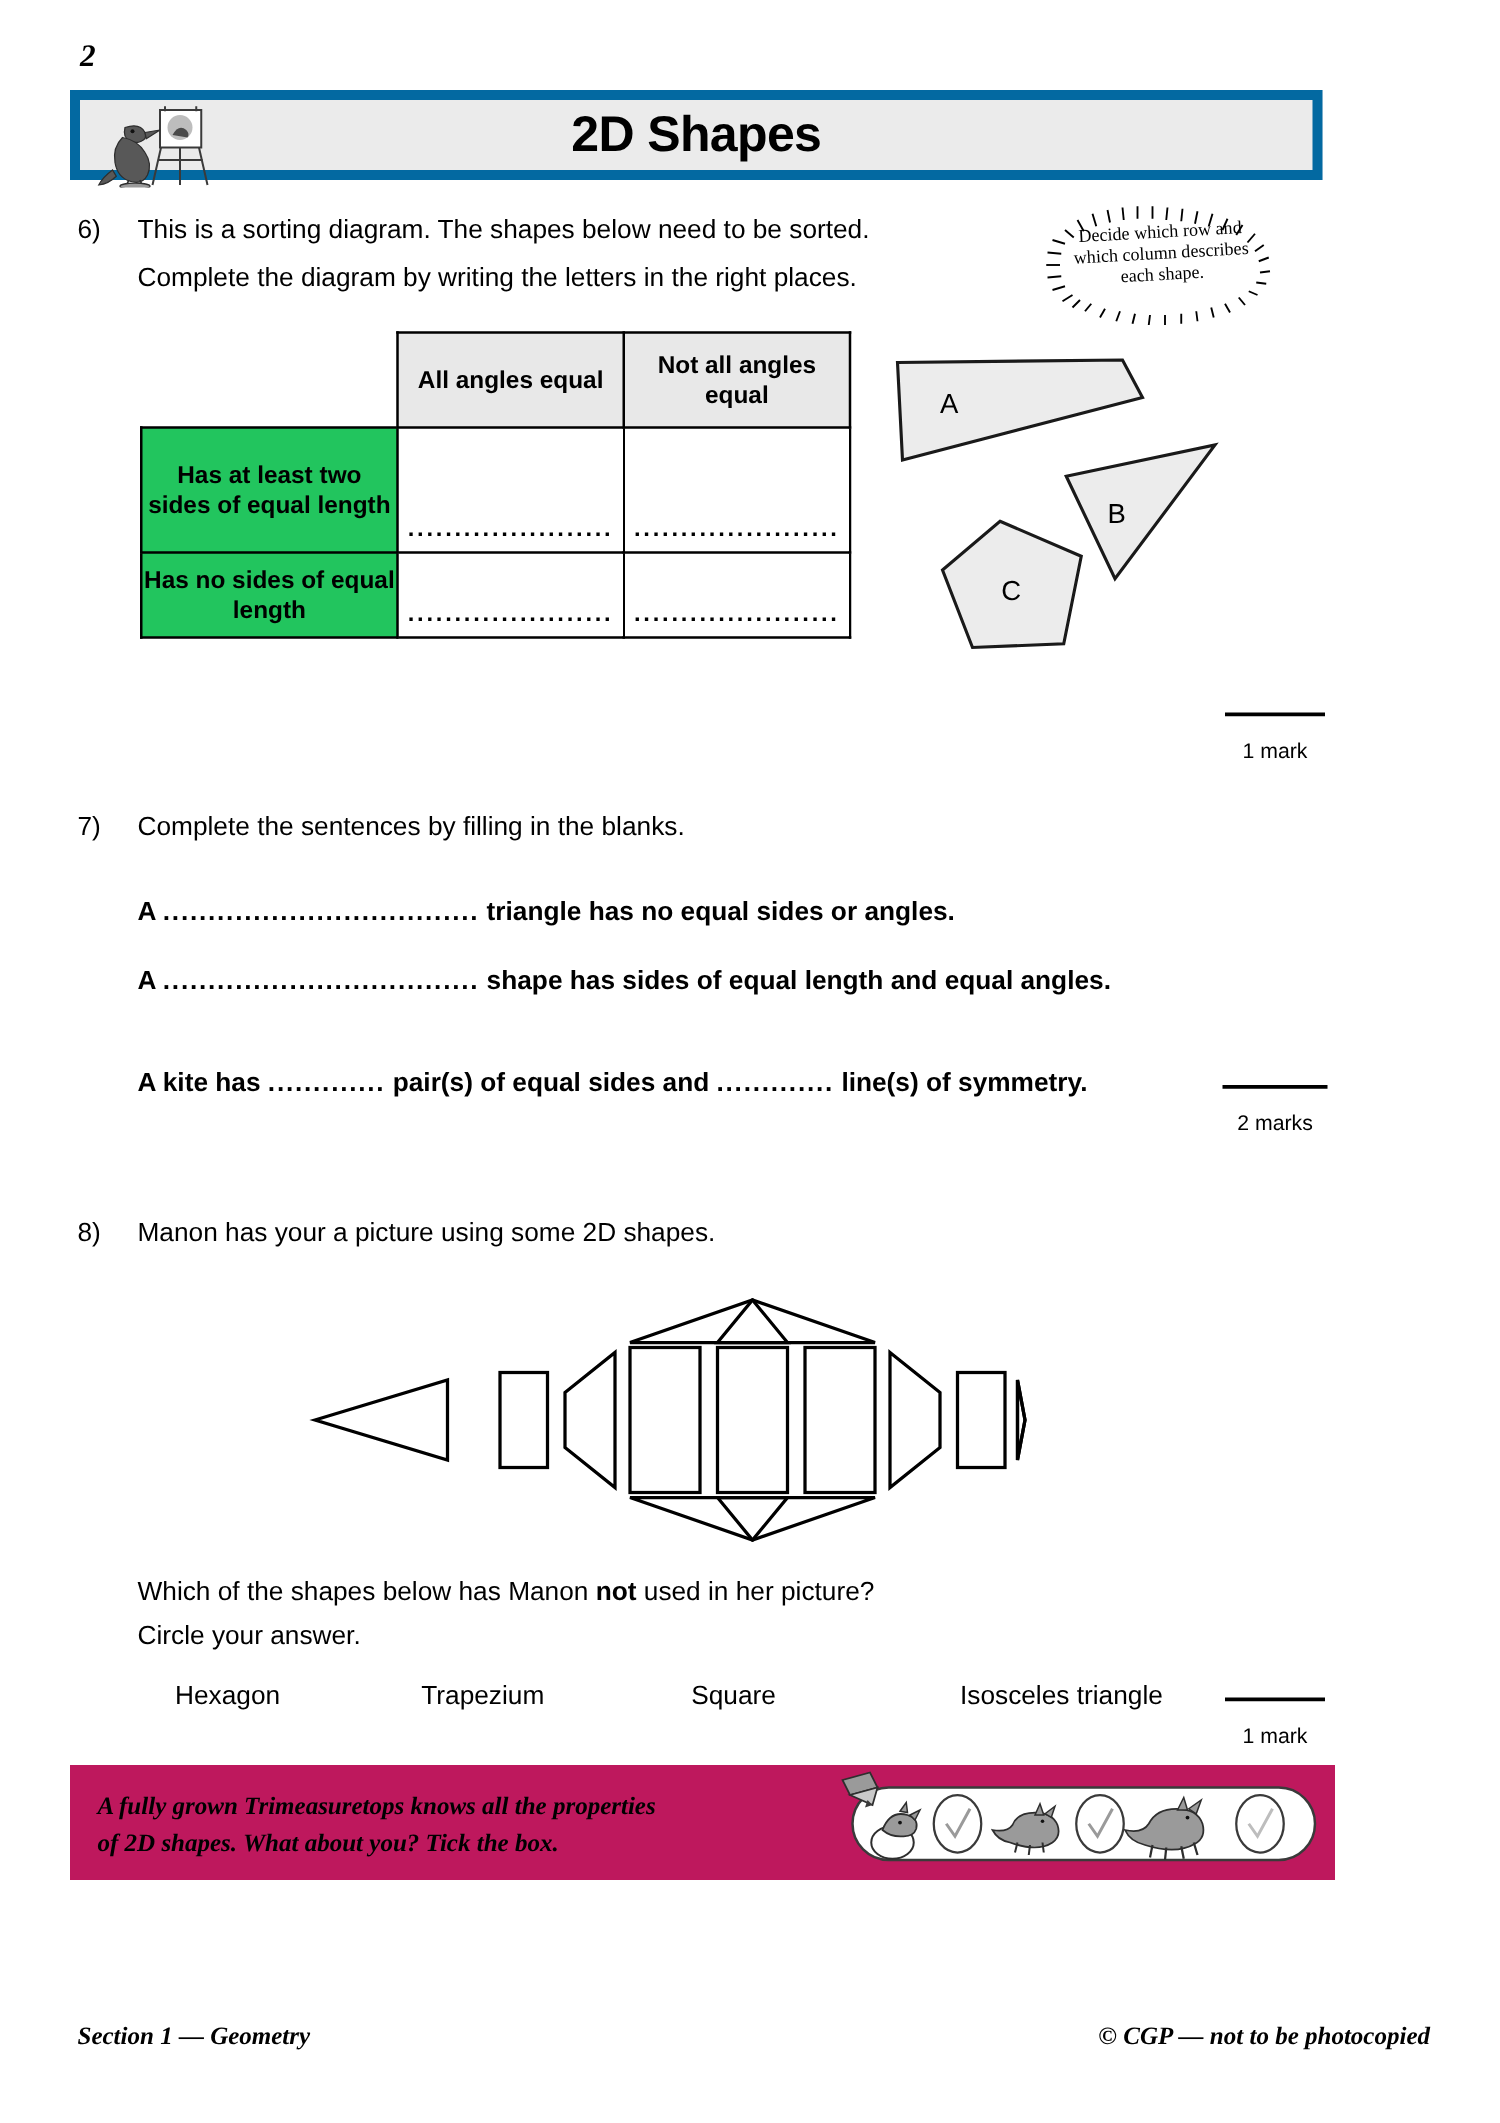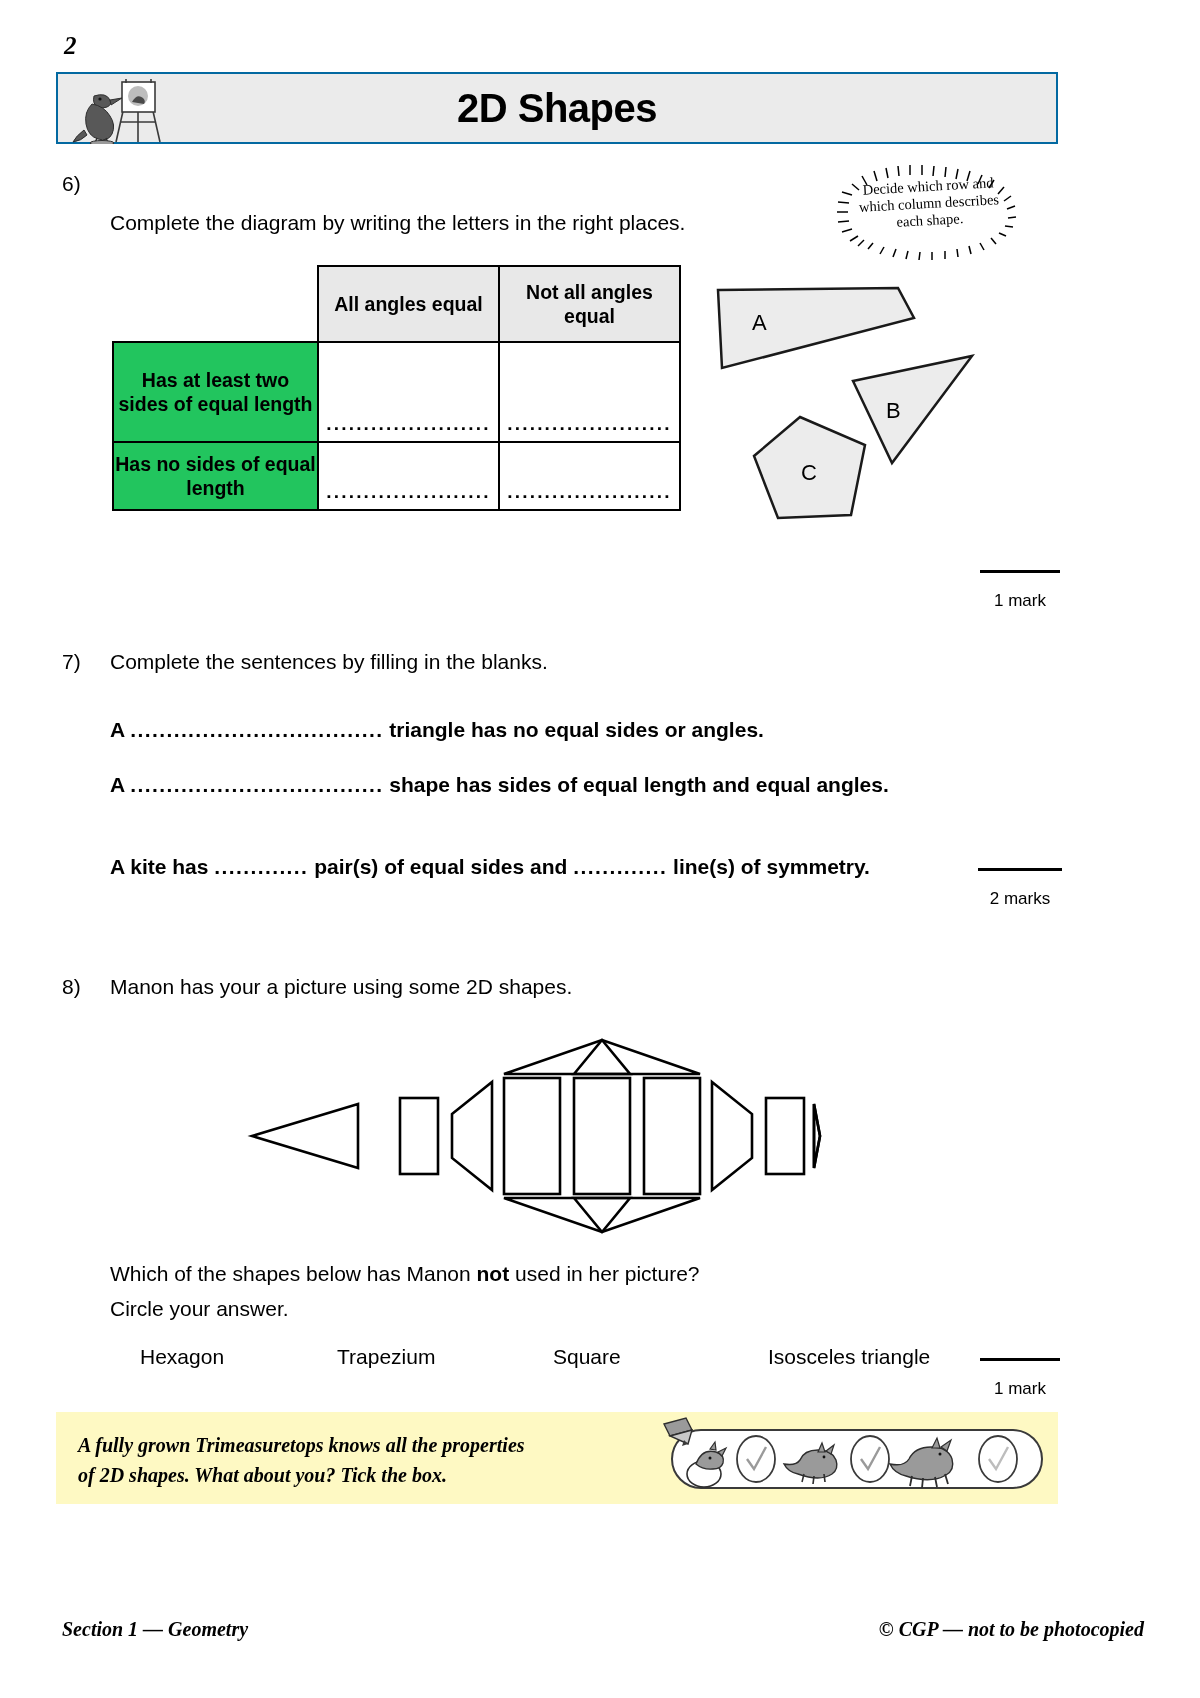--- a/index.html
+++ b/index.html
@@ -32,21 +32,21 @@
   }
 
   
   .banner {
     position: absolute;
     left: 56px;
     top: 72px;
     width: 1002px;
     height: 72px;
     background: #ebebeb;
-    border: 2px solid #0369a1;
+    border: 8px solid #0369a1;
     box-sizing: border-box;
   }
   .banner-title {
     position: absolute;
     left: 0; right: 0; top: 0; bottom: 0;
     display: flex;
     align-items: center;
     justify-content: center;
     font-size: 40px;
     font-weight: 700;
@@ -202,21 +202,22 @@
     white-space: nowrap;
   }
 
   
   .jokebar {
     position: absolute;
     left: 56px;
     top: 1412px;
     width: 1002px;
     height: 92px;
-    background: #fef9c3;
+    background: #be185d;
+    padding-left: 10px;
   }
   .joke-text {
     position: absolute;
     left: 22px;
     top: 18px;
     font-family: "Liberation Serif", serif;
     font-style: italic;
     font-weight: 700;
     font-size: 20px;
     line-height: 30px;
@@ -282,20 +283,21 @@
         <line x1="33" y1="62" x2="31" y2="67"></line>
         <line x1="42" y1="62" x2="44" y2="67"></line>
       </g>
       <ellipse cx="38" cy="67" rx="12" ry="2.5" fill="#9a9a9a" stroke="#2e2e2e" stroke-width="1"></ellipse>
       <circle cx="36" cy="23" r="1.6" fill="#111"></circle>
     </svg>
     <div class="banner-title">2D Shapes</div>
   </div>
 
   <div class="qnum" style="left:62px; top:172px;">6)</div>
+  <div class="qtext" style="left:110px; top:172px;">This is a sorting diagram.  The shapes below need to be sorted.</div>
   <div class="qtext" style="left:110px; top:211px;">Complete the diagram by writing the letters in the right places.</div>
 
   <div class="hint-bubble">
     <svg width="196" height="102" viewBox="0 0 196 102">
       <g stroke="#000" stroke-width="1.5" fill="none">
         <line x1="14" y1="30" x2="24" y2="33"></line>
         <line x1="10" y1="40" x2="21" y2="41"></line>
         <line x1="9" y1="50" x2="20" y2="50"></line>
         <line x1="10" y1="60" x2="21" y2="59"></line>
         <line x1="14" y1="70" x2="24" y2="67"></line>

